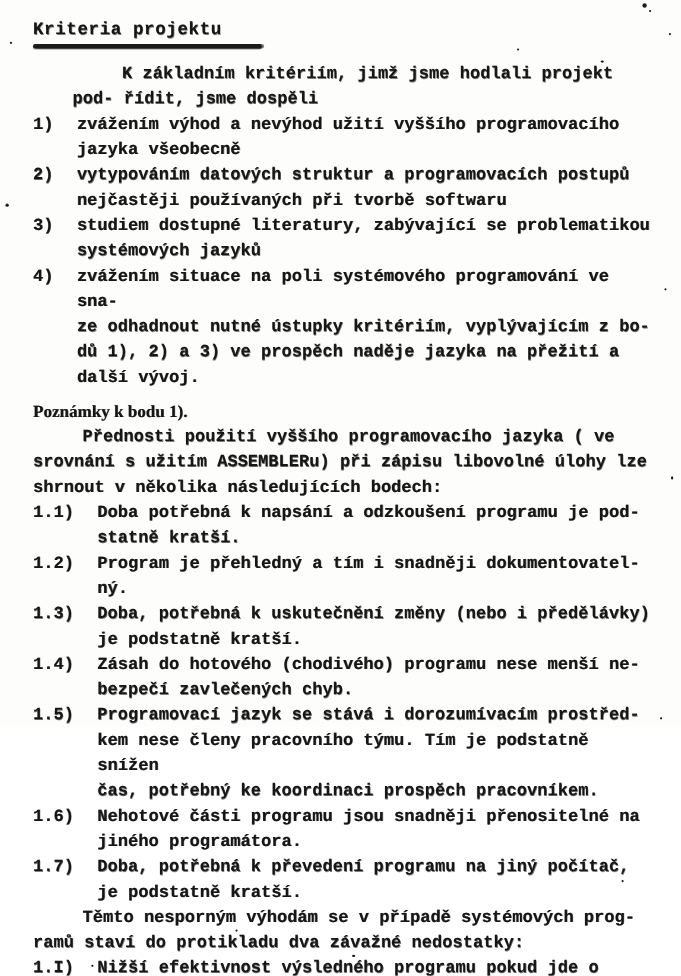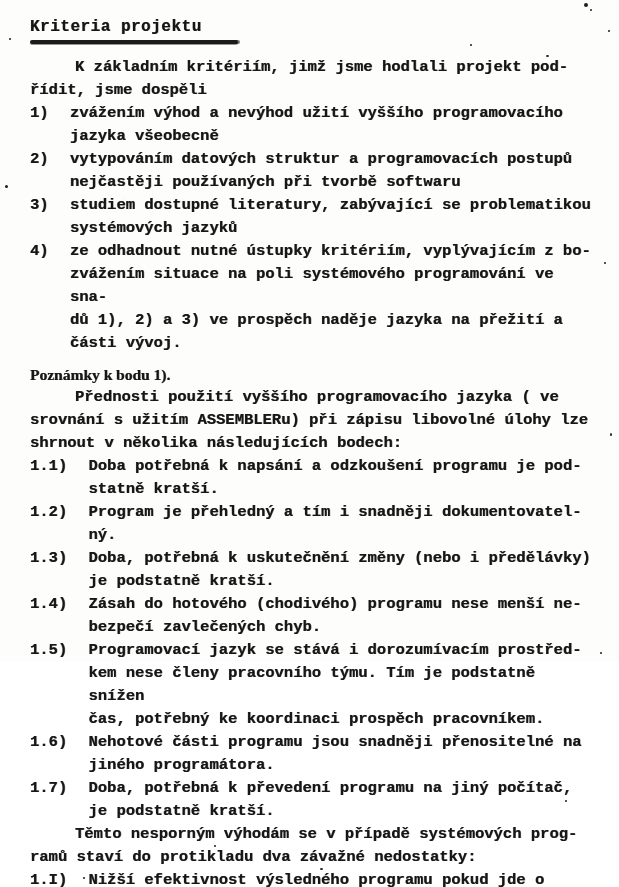--- a/index.html
+++ b/index.html
@@ -39,21 +39,21 @@
   }
   .title-underline {
     width: 208px;
     height: 4px;
     margin-top: 1px;
     background: #1b1b1b;
     border-radius: 2px;
     box-shadow: 0 1px 0 rgba(27,27,27,0.45), 2px 0 0 rgba(27,27,27,0.6);
   }
   .para { margin: 0; }
-  .para.after-title { margin-top: 12px; }
+  .para.after-title { margin-top: 12px; margin-left: 36px; }
   .line { white-space: pre-wrap; }
   .line.indent { padding-left: 45px; }
   .item { display: flex; }
   .item .marker { flex: 0 0 3ch; white-space: pre; }
   .item.sub .marker { flex: 0 0 5ch; }
   .item-body { flex: 1 1 auto; margin-left: 12px; }
   .notes-heading { margin-top: 8px; font-family: Liberation Serif, serif; }
   .speck {
     position: absolute;
     background: #1d1d1d;
@@ -93,24 +93,24 @@
     <span class="marker">3)</span>
     <div class="item-body">
       <div class="line">studiem dostupné literatury, zabývající se problematikou</div>
       <div class="line">systémových jazyků</div>
     </div>
   </div>
 
   <div class="item">
     <span class="marker">4)</span>
     <div class="item-body">
+      <div class="line">zvážením situace na poli systémového programování ve sna-</div>
       <div class="line">ze odhadnout nutné ústupky kritériím, vyplývajícím z bo-</div>
-      <div class="line">zvážením situace na poli systémového programování ve sna-</div>
       <div class="line">dů 1), 2) a 3) ve prospěch naděje jazyka na přežití a</div>
-      <div class="line">části vývoj.</div>
+      <div class="line">další vývoj.</div>
     </div>
   </div>
 
   <div class="notes-heading line">Poznámky k bodu 1).</div>
 
   <p class="para">
     <span class="line indent">Přednosti použití vyššího programovacího jazyka ( ve</span>
     <span class="line">srovnání s užitím ASSEMBLERu) při zápisu libovolné úlohy</span>
     <span class="line">lze shrnout v několika následujících bodech:</span>
   </p>

